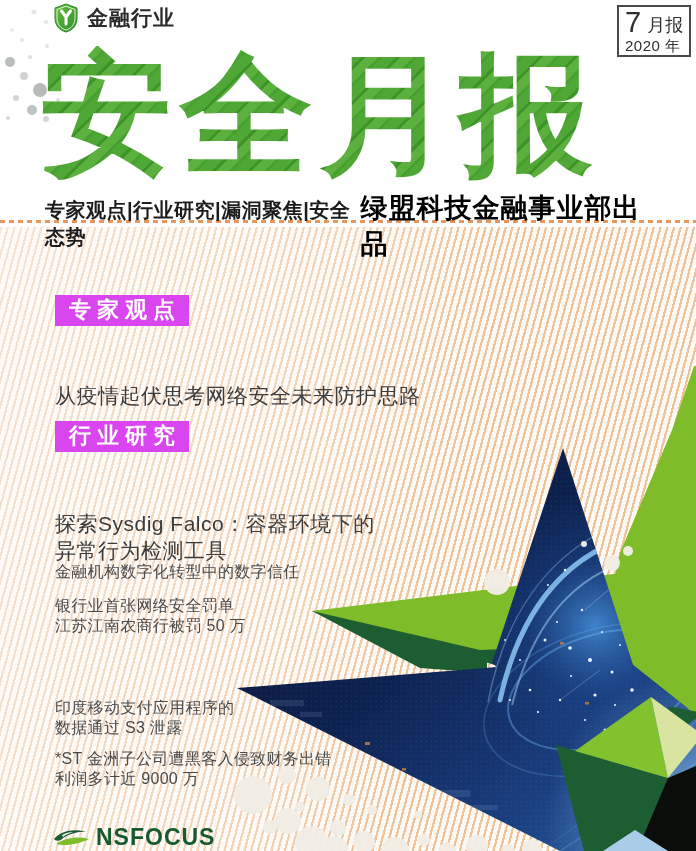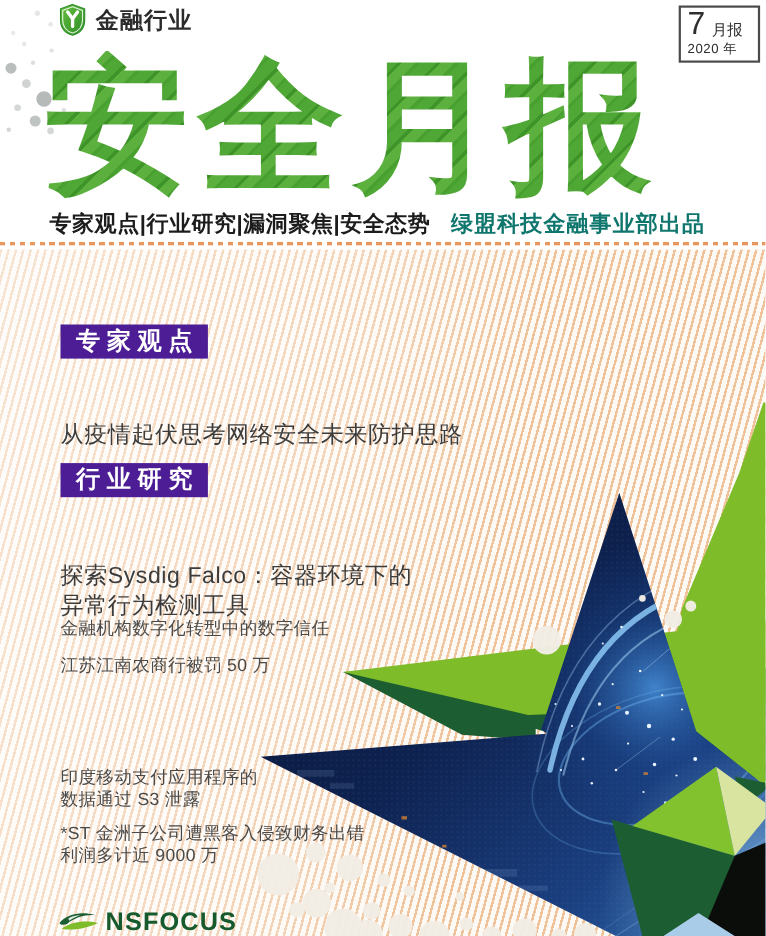--- a/index.html
+++ b/index.html
@@ -28,47 +28,47 @@
   .industry-tag{position:absolute;left:53px;top:3px;display:flex;align-items:center;gap:8px;}
   .industry-tag .label{font-size:21px;font-weight:600;color:#2B2B2B;letter-spacing:1px;}
 
   .issue-box{
     position:absolute;left:617px;top:5px;width:74px;height:52px;
     border:2px solid #4A4A4A;background:#fff;box-sizing:border-box;
     padding:1px 5px 0 6px;color:#2E2E2E;
   }
   .issue-box .row1{display:flex;align-items:flex-end;gap:6px;line-height:1;}
   .issue-box .month{font-size:29px;font-weight:500;}
-  .issue-box .month-label{font-size:14px;padding-bottom:3px;}
-  .issue-box .year{font-size:12px;line-height:1.25;letter-spacing:.5px;}
+  .issue-box .month-label{font-size:18px;padding-bottom:3px;}
+  .issue-box .year{font-size:15px;line-height:1.25;letter-spacing:.5px;}
 
   .masthead{
     position:absolute;left:40px;top:46px;white-space:nowrap;
     font-size:132px;line-height:1.05;font-weight:800;letter-spacing:8px;
     color:#4BA233;
   }
   @supports (-webkit-background-clip:text){
     .masthead{
       background:repeating-linear-gradient(135deg,#4FA735 0 10px,#3E9428 10px 13px,#5CB03E 13px 22px,#47A02F 22px 25px);
       -webkit-background-clip:text;background-clip:text;
       color:transparent;
     }
   }
 
   .subtitle-row{
     position:absolute;left:45px;top:190px;width:596px;
     display:flex;justify-content:space-between;align-items:baseline;
   }
   .subtitle-row .topics{font-size:20px;font-weight:700;color:#1C1C1C;letter-spacing:.5px;}
-  .subtitle-row .publisher{font-size:20px;font-weight:700;color:#0f766e;letter-spacing:1px;}
+  .subtitle-row .publisher{font-size:27px;font-weight:700;color:#000000;letter-spacing:1px;}
 
   
   .badge{
     position:absolute;left:55px;display:inline-block;
-    background:#4c1d95;color:#fff;font-size:22px;font-weight:700;
+    background:#d946ef;color:#fff;font-size:22px;font-weight:700;
     letter-spacing:6px;padding:4px 8px 5px 14px;line-height:1;
   }
   #badge-1{top:295px;}
   #badge-2{top:421px;}
 
   .headline{position:absolute;left:55px;color:#3C3C3C;font-size:21px;font-weight:500;letter-spacing:.5px;line-height:27px;margin-top:44px;}
   #headline-1{top:338px;}
   #headline-2{top:466px;}
 
   .news{position:absolute;left:55px;color:#4A4A4A;font-size:16px;font-weight:500;line-height:20px;letter-spacing:.3px;}
@@ -284,20 +284,21 @@
   <div id="badge-2" class="badge layer-2">行业研究</div>
   <div id="headline-2" class="headline layer-2">
     <div>探索Sysdig Falco：容器环境下的</div>
     <div>异常行为检测工具</div>
   </div>
 
   <div id="news-1" class="news layer-2">
     <div>金融机构数字化转型中的数字信任</div>
   </div>
   <div id="news-2" class="news layer-2">
+    <div>银行业首张网络安全罚单</div>
     <div>江苏江南农商行被罚 50 万</div>
   </div>
   <div id="news-3" class="news layer-2">
     <div>印度移动支付应用程序的</div>
     <div>数据通过 S3 泄露</div>
   </div>
   <div id="news-4" class="news layer-2">
     <div>*ST 金洲子公司遭黑客入侵致财务出错</div>
     <div>利润多计近 9000 万</div>
   </div>

